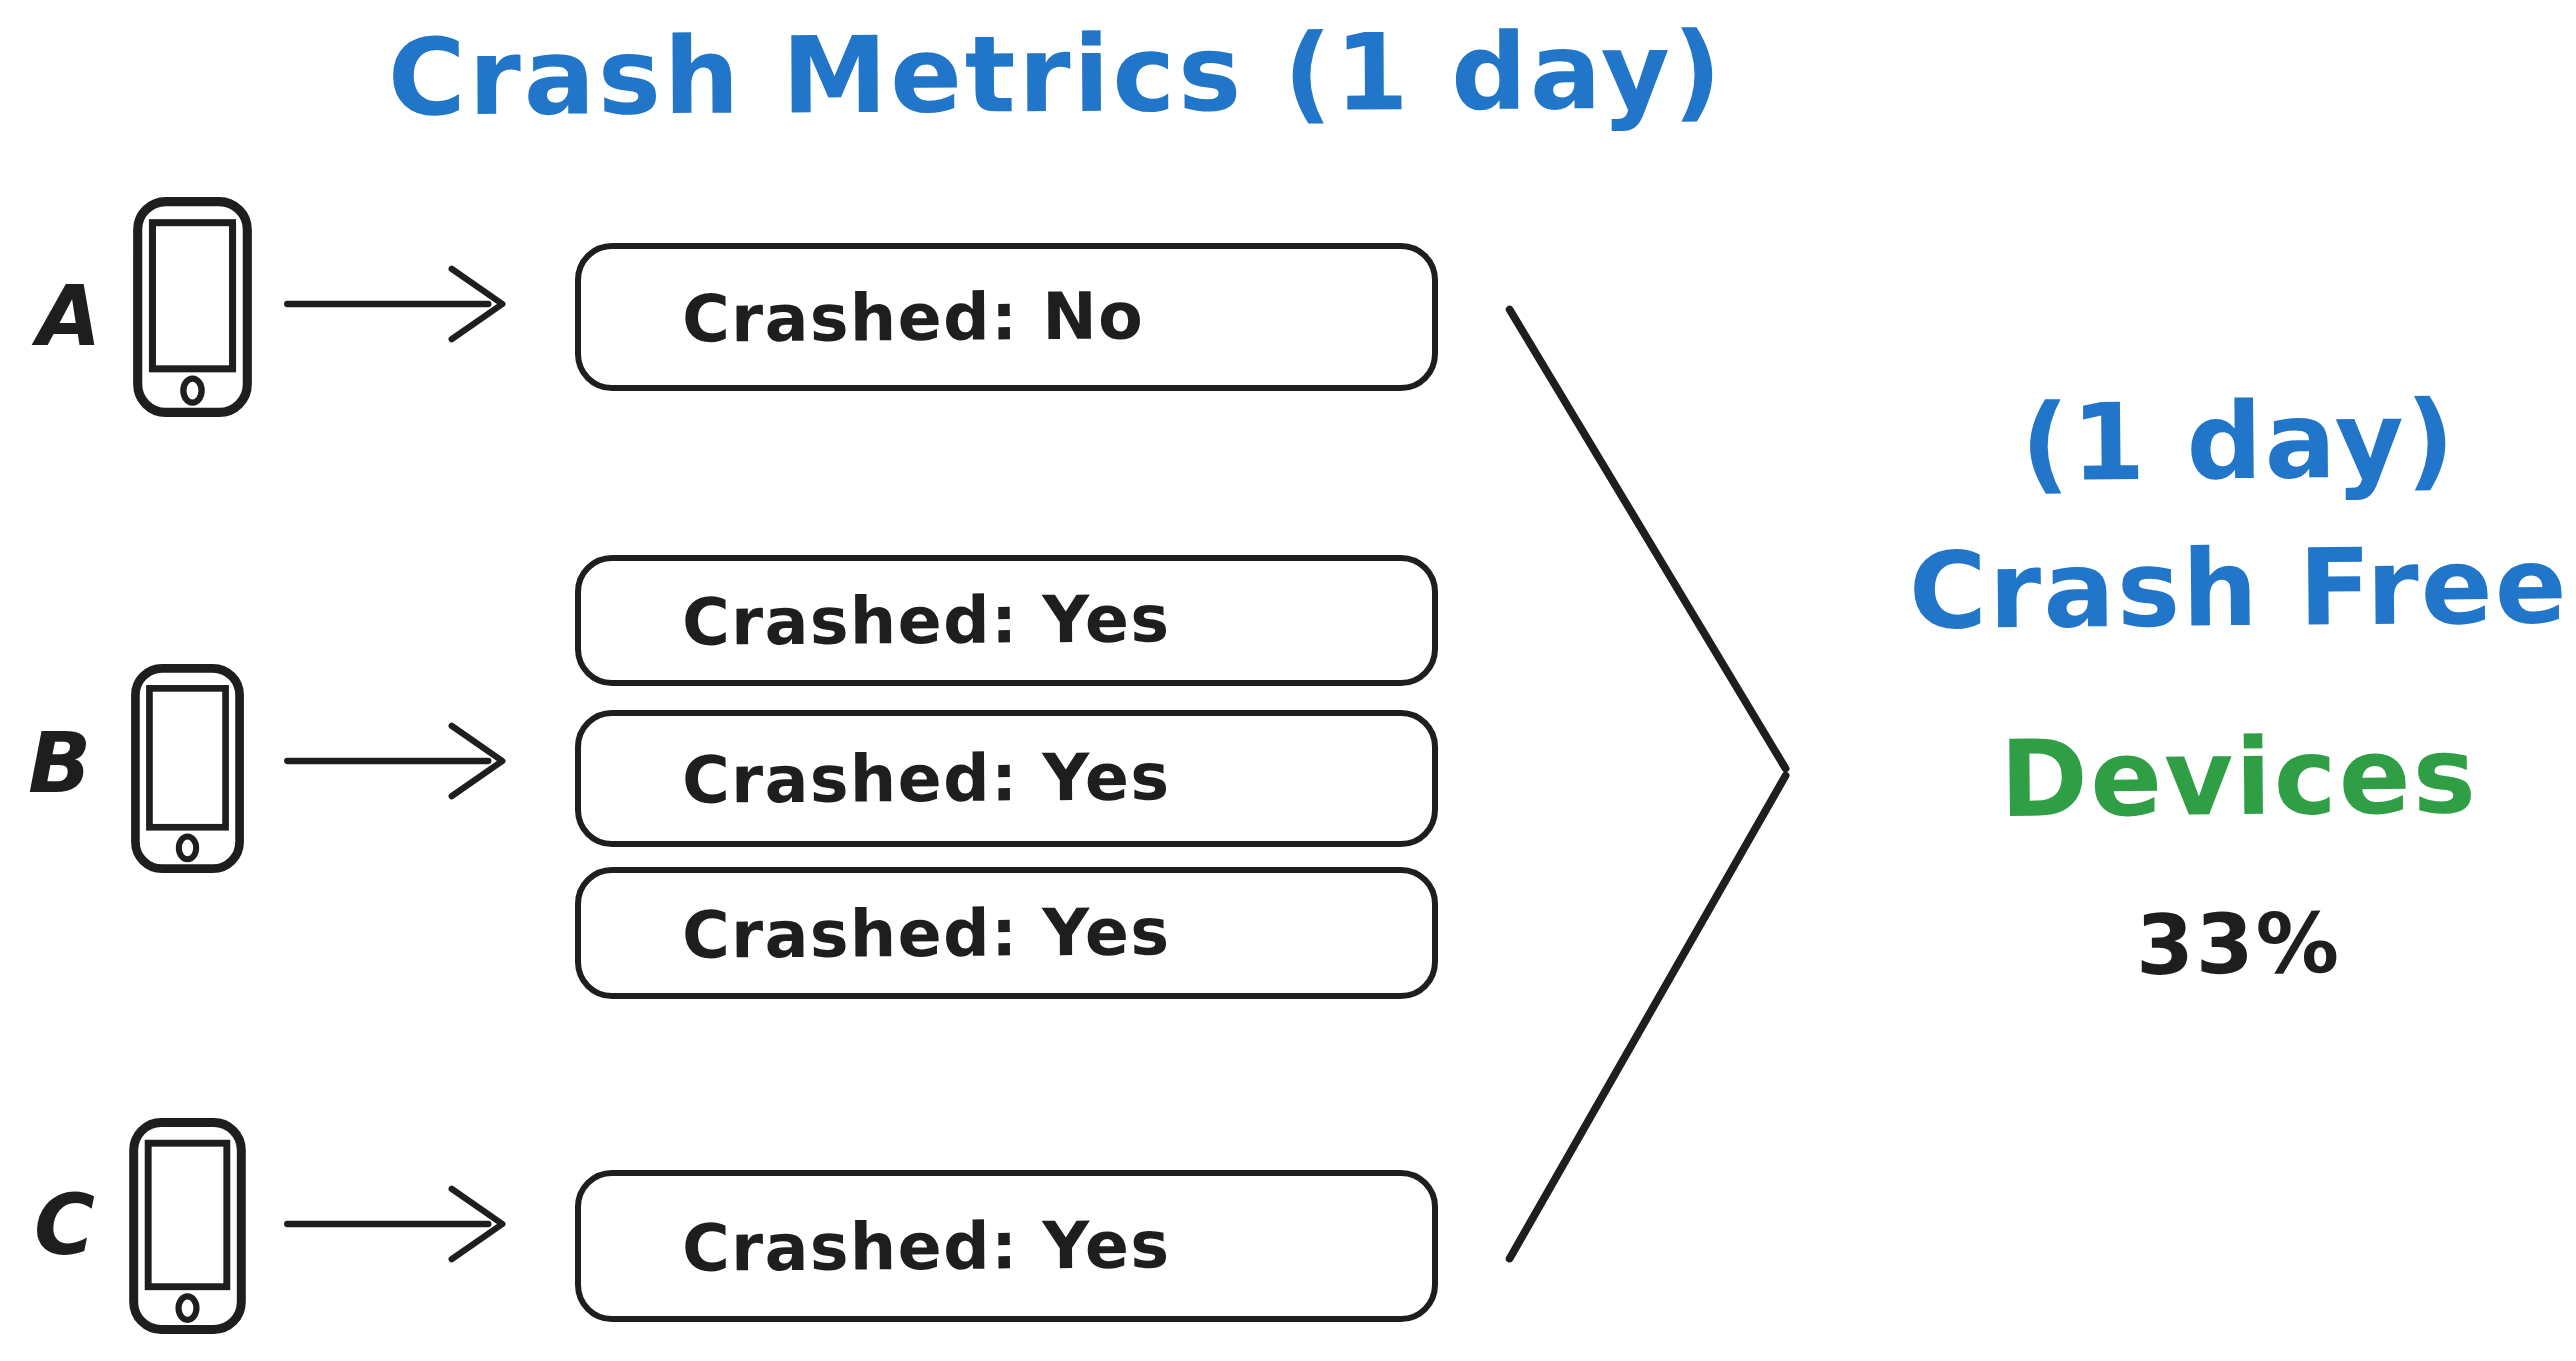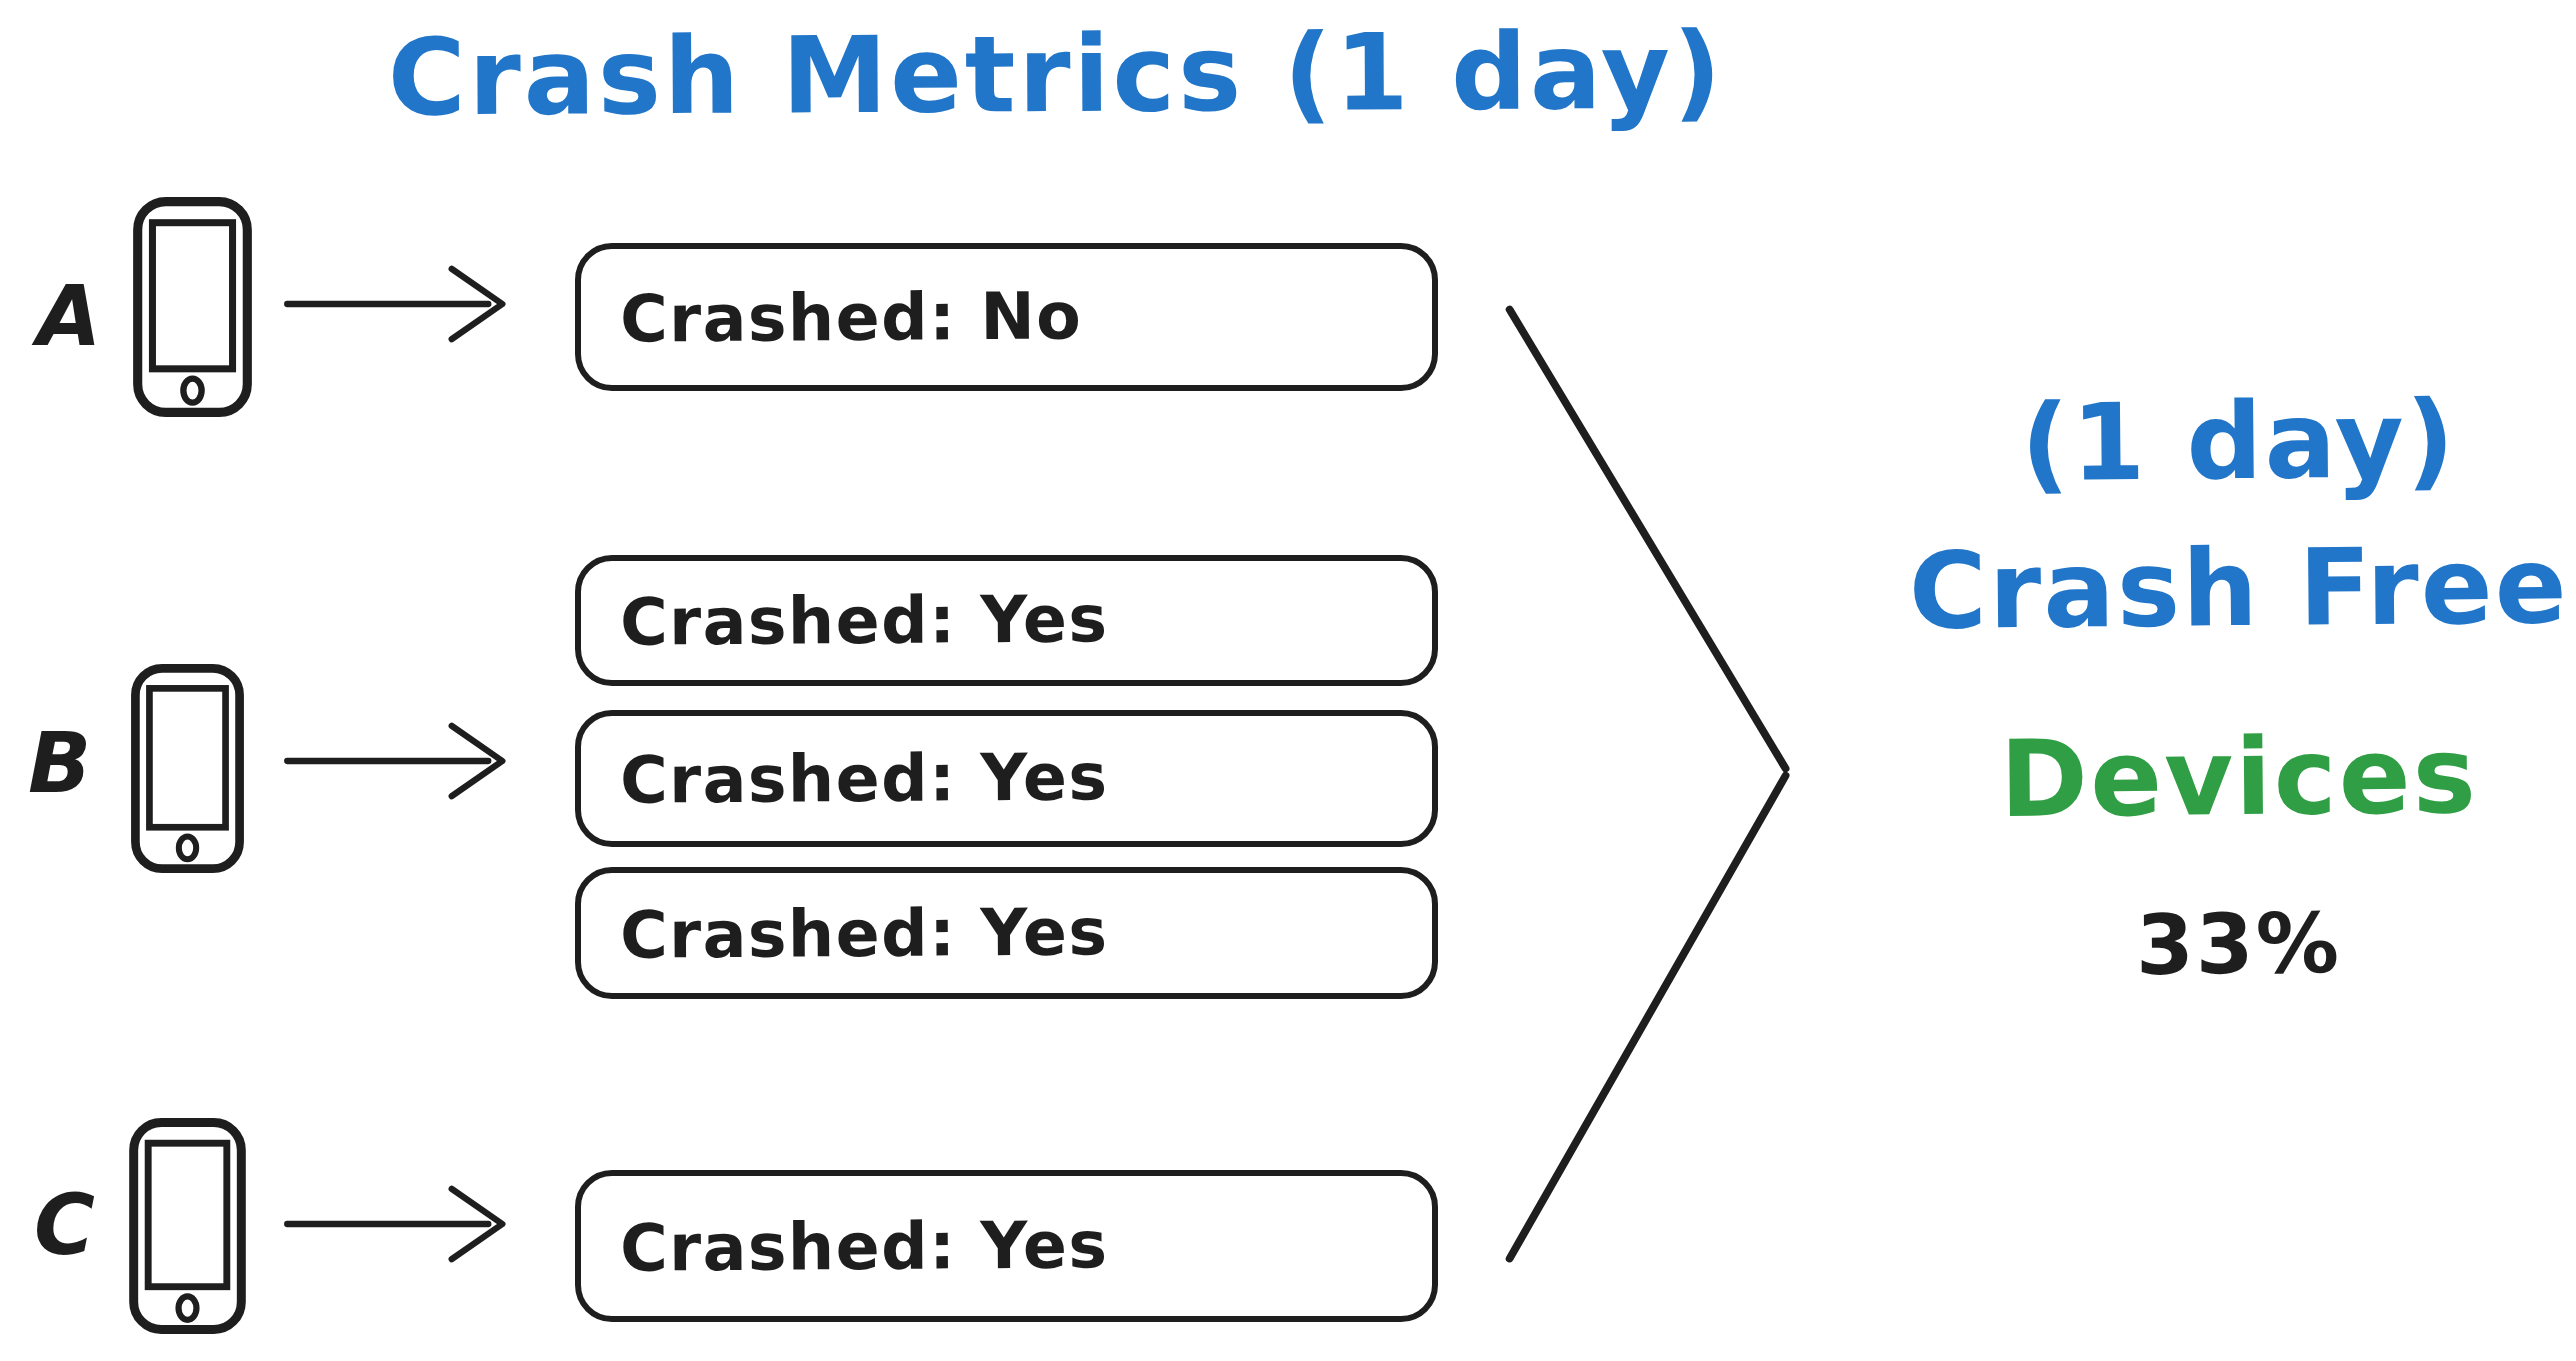--- a/index.html
+++ b/index.html
@@ -42,21 +42,21 @@
   .arrow{position:absolute;display:block;width:232px;height:92px;}
   .arrow-a{left:283px;top:258px;}
   .arrow-b{left:283px;top:715px;}
   .arrow-c{left:283px;top:1178px;}
   .session{
     position:absolute;left:575px;width:863px;
     border:6.3px solid var(--ink);
     border-radius:37px;
     background:var(--bg);
     display:flex;align-items:center;
-    padding-left:39px;
+    padding-left:101px;
   }
   .session .session-text{
     font-size:65px;font-weight:600;letter-spacing:1.4px;
     color:var(--ink);
     transform:rotate(-0.4deg);
   }
   .box-a0{top:243px;height:148px;}
   .box-b0{top:555px;height:131px;}
   .box-b1{top:710px;height:137px;}
   .box-b2{top:867px;height:132px;}

